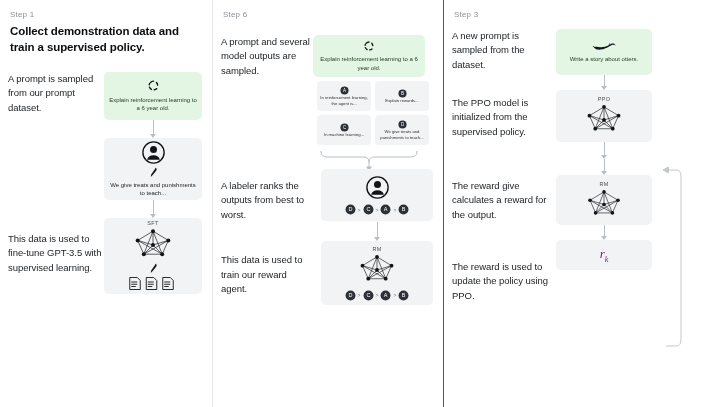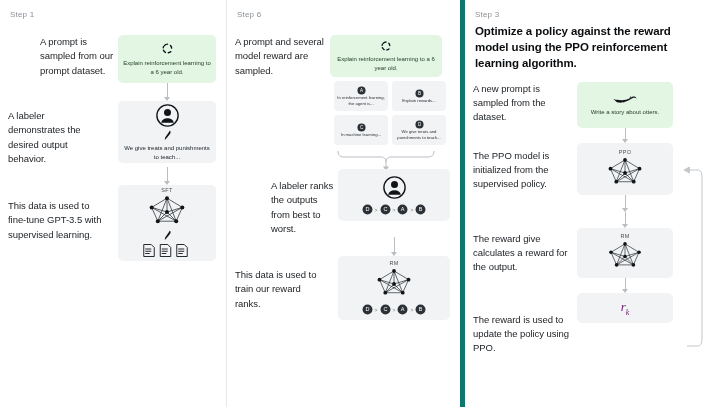--- a/index.html
+++ b/index.html
@@ -10,21 +10,21 @@
     color:#111418;
     -webkit-font-smoothing:antialiased;
   }
   .page{position:relative;width:720px;height:407px;box-sizing:border-box;}
 
   
   .cols{display:flex;width:600px;height:407px;}
   .col{position:relative;box-sizing:border-box;padding:8px 10px 0 8px;}
   .col-1{width:226px;}
   .col-2{width:234px;border-left:1px solid #e6e8ea;}
-  .col-3{width:260px;border-left:5px solid #0f766e;}
+  .col-3{width:260px;border-left:1px solid #0f766e;}
 
   .step-label{font-size:8px;color:#8a9096;letter-spacing:.2px;margin:2px 0 5px 2px;}
   .step-title{font-size:11.5px;font-weight:bold;line-height:1.38;margin:0 0 6px 2px;color:#0b0e11;letter-spacing:-.1px;}
 
   
   .row{display:flex;align-items:flex-start;}
   .cap{font-size:9.5px;line-height:1.52;color:#1b1f23;letter-spacing:-.05px;}
   .gfx{margin-left:auto;}
 
   
@@ -62,23 +62,24 @@
   }
 </style>
 </head>
 <body>
 
 <div class="page">
   <div class="cols">
 
     <div class="col col-1">
       <div class="step-label">Step 1</div>
+      <div class="step-title">Collect demonstration data and train a supervised policy.</div>
 
       <div class="row" style="margin-top:16px;">
-        <div class="cap" style="width:96px;margin-left:32px;">A prompt is sampled from our prompt dataset.</div>
+        <div class="cap" style="width:96px;">A prompt is sampled from our prompt dataset.</div>
         <div class="gfx">
           <div class="box green" style="width:98px;height:48px;">
             <svg width="13" height="13" viewBox="0 0 24 24">
               <g fill="none" stroke="#111418" stroke-width="2.6" stroke-linecap="round">
                 <path d="M6.5 6.5 A8 8 0 0 1 12 4"></path>
                 <path d="M17.5 6.5 A8 8 0 0 1 19.6 11.2"></path>
                 <path d="M18 17.8 A8 8 0 0 1 13.4 19.8"></path>
                 <path d="M8.2 19.2 A8 8 0 0 1 4.6 15.2"></path>
                 <path d="M4.2 10.6 A8 8 0 0 1 4.8 8.4"></path>
               </g>
@@ -87,21 +88,20 @@
           </div>
         </div>
       </div>
 
       <div class="arrow" style="margin-left:auto;width:98px;">
         <div class="stem" style="height:15px;"></div>
           <div class="head"></div>
       </div>
 
       <div class="row">
-        <div class="cap" style="width:96px;padding-top:8px;">A labeler demonstrates the desired output behavior.</div>
         <div class="gfx">
           <div class="box" style="width:98px;height:62px;">
             <svg width="25" height="25" viewBox="0 0 40 40">
               <circle cx="20" cy="20" r="17" fill="none" stroke="#111418" stroke-width="2.2"></circle>
               <circle cx="20" cy="15" r="5.6" fill="#111418"></circle>
               <path d="M9.8 31.5 a10.4 9 0 0 1 20.4 0 z" fill="#111418"></path>
             </svg>
             <svg width="9" height="11" viewBox="0 0 12 16" style="margin-top:2px;">
               <path d="M9.5 1 C11 2.5 11 4 9 6.5 L4.5 12 L2 14.6 L2.6 11 L7.4 4 C9 1.8 8.6 0.6 9.5 1 Z" fill="#111418"></path>
             </svg>
@@ -148,21 +148,21 @@
             </svg>
           </div>
         </div>
       </div>
     </div>
 
     <div class="col col-2">
       <div class="step-label">Step 6</div>
 
       <div class="row" style="margin-top:16px;">
-        <div class="cap" style="width:92px;">A prompt and several model reward are sampled.</div>
+        <div class="cap" style="width:92px;">A prompt and several model outputs are sampled.</div>
         <div class="gfx">
           <div class="box green" style="width:112px;height:42px;">
             <svg width="12" height="12" viewBox="0 0 24 24">
               <g fill="none" stroke="#111418" stroke-width="2.6" stroke-linecap="round">
                 <path d="M6.5 6.5 A8 8 0 0 1 12 4"></path>
                 <path d="M17.5 6.5 A8 8 0 0 1 19.6 11.2"></path>
                 <path d="M18 17.8 A8 8 0 0 1 13.4 19.8"></path>
                 <path d="M8.2 19.2 A8 8 0 0 1 4.6 15.2"></path>
                 <path d="M4.2 10.6 A8 8 0 0 1 4.8 8.4"></path>
               </g>
@@ -203,21 +203,21 @@
 
           <svg width="112" height="22" viewBox="0 0 112 22" class="brace">
             <path d="M8 2 C8 8 12 8 16 8 L50 8 C54 8 56 9.5 56 13 C56 9.5 58 8 62 8 L96 8 C100 8 104 8 104 2" fill="none" stroke="#b9bec3" stroke-width="1"></path>
             <path d="M56 13 L56 18" stroke="#b9bec3" stroke-width="1"></path>
             <path d="M53 17.5 L59 17.5 L56 22 Z" fill="#b9bec3"></path>
           </svg>
         </div>
       </div>
 
       <div class="row" style="margin-top:-2px;">
-        <div class="cap" style="width:92px;padding-top:10px;margin-left:36px;">A labeler ranks the outputs from best to worst.</div>
+        <div class="cap" style="width:92px;padding-top:10px;">A labeler ranks the outputs from best to worst.</div>
         <div class="gfx">
           <div class="box" style="width:112px;height:52px;">
             <svg width="25" height="25" viewBox="0 0 40 40">
               <circle cx="20" cy="20" r="17" fill="none" stroke="#111418" stroke-width="2.2"></circle>
               <circle cx="20" cy="15" r="5.6" fill="#111418"></circle>
               <path d="M9.8 31.5 a10.4 9 0 0 1 20.4 0 z" fill="#111418"></path>
             </svg>
             <div class="rank">
               <svg width="11" height="11" viewBox="0 0 20 20">
                 <circle cx="10" cy="10" r="9" fill="#2b3136"></circle>
@@ -242,21 +242,21 @@
           </div>
         </div>
       </div>
 
       <div class="arrow" style="margin-left:auto;width:112px;">
         <div class="stem" style="height:16px;"></div>
           <div class="head"></div>
       </div>
 
       <div class="row">
-        <div class="cap" style="width:92px;padding-top:12px;">This data is used to train our reward ranks.</div>
+        <div class="cap" style="width:92px;padding-top:12px;">This data is used to train our reward agent.</div>
         <div class="gfx">
           <div class="box" style="width:112px;height:64px;">
             <div class="box-cap">RM</div>
             <svg width="44" height="32" viewBox="0 0 60 44" class="net">
               <g stroke="#2b3136" stroke-width="1" fill="none">
                 <path d="M30 4 L10 16 L18 34 L42 34 L50 16 Z M30 4 L30 22 M10 16 L30 22 M50 16 L30 22 M18 34 L30 22 M42 34 L30 22 M10 16 L42 34 M50 16 L18 34 M30 4 L18 34 M30 4 L42 34"></path>
               </g>
               <g fill="#111418">
                 <circle cx="30" cy="4" r="2.6"></circle>
                   <circle cx="10" cy="16" r="2.6"></circle>
@@ -287,21 +287,20 @@
                 <text x="10" y="13.6" font-size="10" font-family="Liberation Sans, sans-serif" fill="#fff" text-anchor="middle">B</text>
               </svg>
             </div>
           </div>
         </div>
       </div>
     </div>
 
     <div class="col col-3">
       <div class="step-label">Step 3</div>
-      <div class="step-title">Optimize a policy against the reward model using the PPO reinforcement learning algorithm.</div>
 
       <svg class="loop" style="top:150px;" width="26" height="215" viewBox="0 0 26 215">
         <path d="M4 20 L16 20 C21 20 21 24 21 30 L21 186 C21 192 21 196 16 196 L6 196" fill="none" stroke="#c3c8cc" stroke-width="1"></path>
         <path d="M8.5 17 L8.5 23 L3 20 Z" fill="#c3c8cc"></path>
       </svg>
 
       <div class="row" style="margin-top:10px;">
         <div class="cap" style="width:104px;">A new prompt is sampled from the dataset.</div>
         <div class="gfx" style="margin-right:28px;">
           <div class="box green" style="width:96px;height:46px;">

